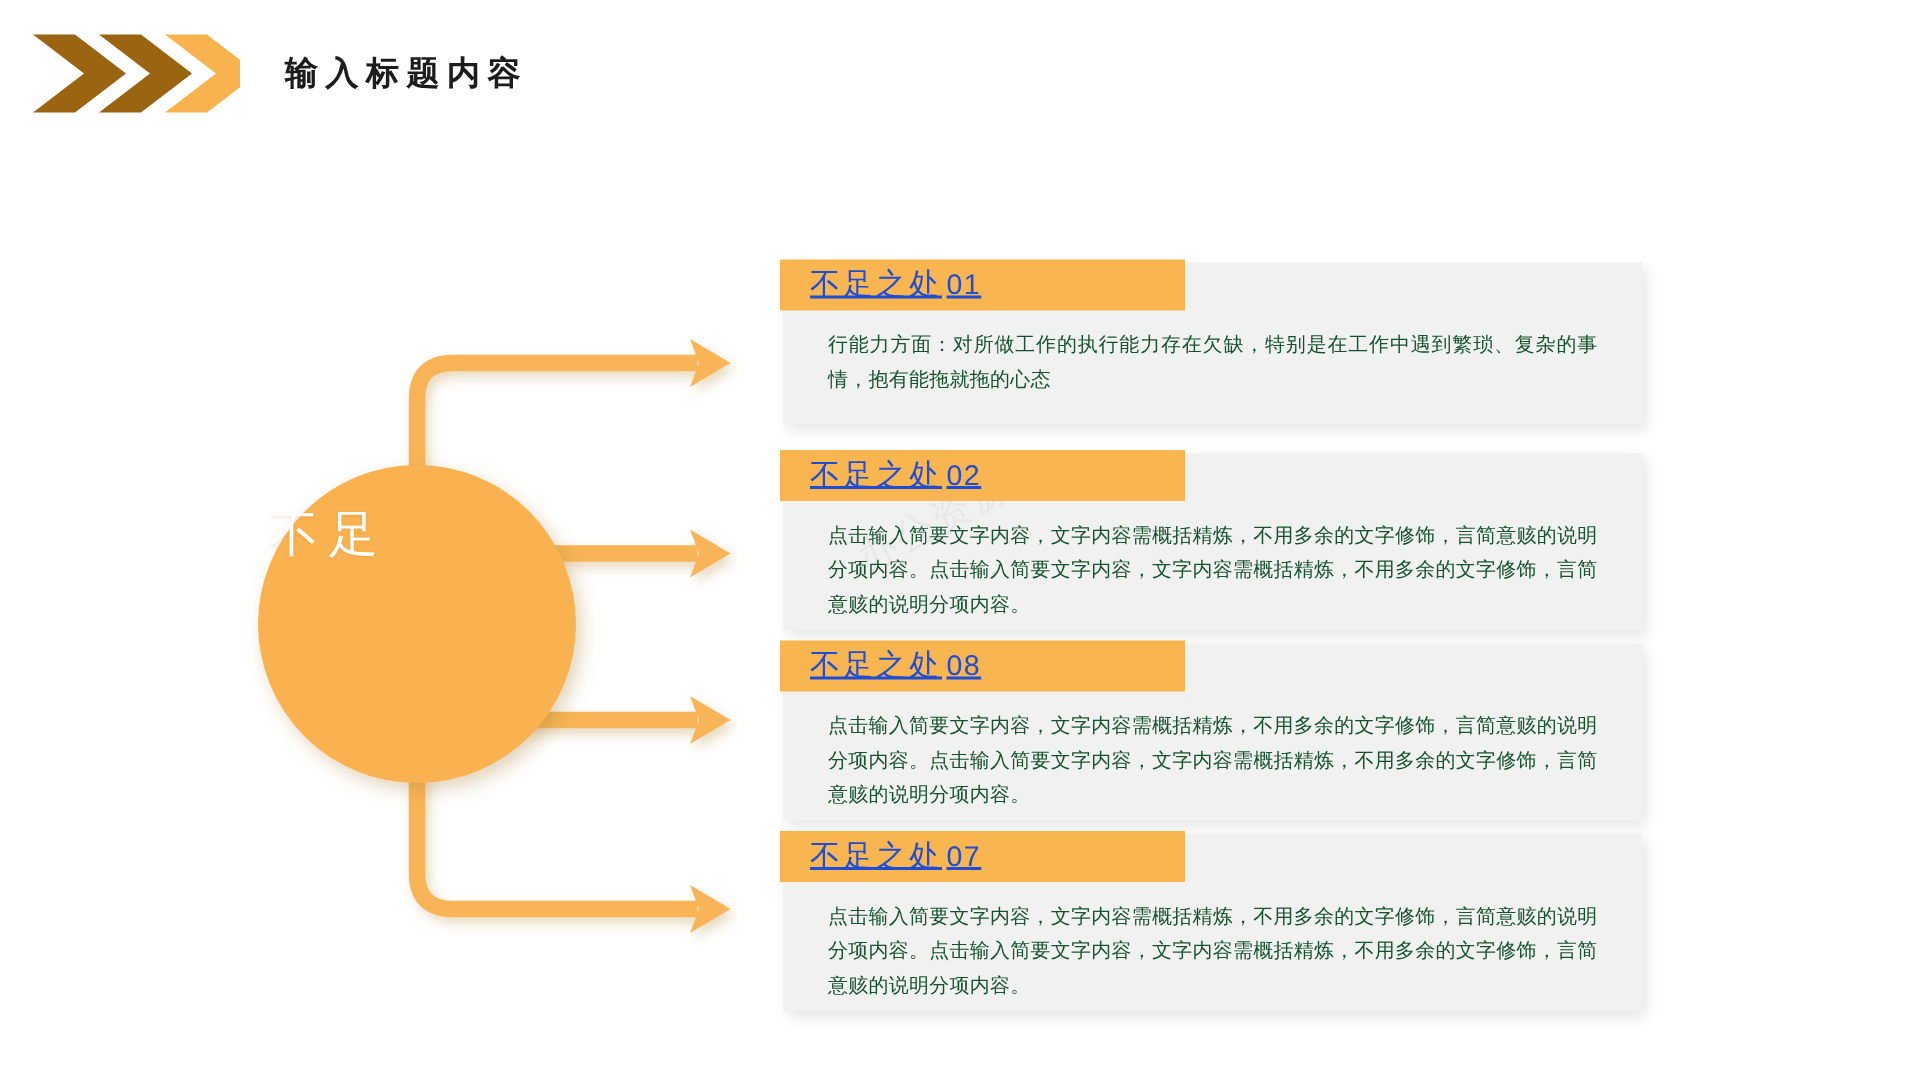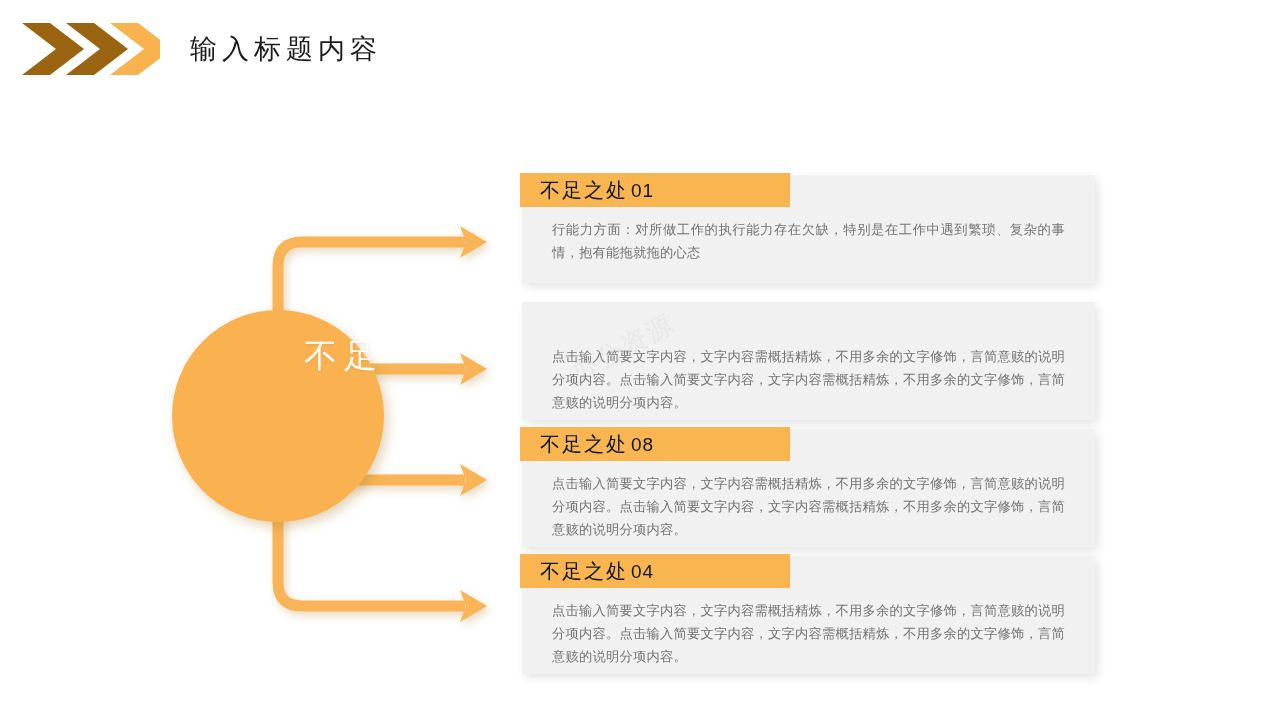--- a/index.html
+++ b/index.html
@@ -27,22 +27,22 @@
     position: absolute;
     left: 20px;
     top: 21px;
     width: 140px;
     height: 56px;
   }
   #page-title {
     position: absolute;
     left: 190px;
     top: 27px;
-    font-size: 27px;
-    font-weight: 400;
+    font-size: 22px;
+    font-weight: 700;
     color: #1c1c1c;
     letter-spacing: 5px;
     line-height: 44px;
     white-space: nowrap;
   }
 
   
   #diagram {
     position: absolute;
     left: 140px;
@@ -51,21 +51,21 @@
     height: 450px;
   }
   #diagram svg {
     display: block;
   }
   #hub-label {
     position: absolute;
     left: 32px;
     top: 148px;
     width: 212px;
-    text-align: right;
+    text-align: left;
     color: #ffffff;
     font-size: 33px;
     font-weight: 400;
     letter-spacing: 7px;
     line-height: 56px;
     pointer-events: none;
     text-shadow: 0 1px 2px rgba(180,120,20,0.22);
   }
   #hub-label .hub-line {
     display: block;
@@ -87,38 +87,39 @@
     background: #f1f1f1;
     box-shadow: 3px 4px 9px rgba(0,0,0,0.11);
   }
   .card-header {
     position: absolute;
     left: -2px;
     top: -2px;
     width: 270px;
     height: 34px;
     background: #f9b54f;
-    color: #0f172a;
+    color: #1d4ed8;
     font-size: 20px;
     line-height: 34px;
     letter-spacing: 2px;
     padding-left: 20px;
     box-sizing: border-box;
     white-space: nowrap;
+    text-decoration: underline;
   }
   .card-header .num {
     font-size: 19px;
     letter-spacing: 1px;
     margin-left: 3px;
   }
   .card-body {
     padding: 43px 30px 14px 30px;
     font-size: 13.3px;
     line-height: 23px;
-    color: #737373;
+    color: #14532d;
     letter-spacing: 0.2px;
     text-align: justify;
   }
   #card-0 { top: 10px; height: 108px; }
   #card-1 { top: 137px; height: 118px; }
   #card-2 { top: 264px; height: 118px; }
   #card-3 { top: 391px; height: 118px; }
 
   
   .card-watermark {
@@ -189,30 +190,33 @@
 
   <div class="card" id="card-0">
     <div class="card-header">
       <span>不足之处</span><span class="num">01</span>
     </div>
     <div class="card-body">行能力方面：对所做工作的执行能力存在欠缺，特别是在工作中遇到繁琐、复杂的事情，抱有能拖就拖的心态</div>
   </div>
 
   <div class="card" id="card-1">
     <div class="card-watermark">办公资源</div>
+    <div class="card-header">
+      <span>不足之处</span><span class="num">02</span>
+    </div>
     <div class="card-body">点击输入简要文字内容，文字内容需概括精炼，不用多余的文字修饰，言简意赅的说明分项内容。点击输入简要文字内容，文字内容需概括精炼，不用多余的文字修饰，言简意赅的说明分项内容。</div>
   </div>
 
   <div class="card" id="card-2">
     <div class="card-header">
       <span>不足之处</span><span class="num">08</span>
     </div>
     <div class="card-body">点击输入简要文字内容，文字内容需概括精炼，不用多余的文字修饰，言简意赅的说明分项内容。点击输入简要文字内容，文字内容需概括精炼，不用多余的文字修饰，言简意赅的说明分项内容。</div>
   </div>
 
   <div class="card" id="card-3">
     <div class="card-header">
-      <span>不足之处</span><span class="num">04</span>
+      <span>不足之处</span><span class="num">07</span>
     </div>
     <div class="card-body">点击输入简要文字内容，文字内容需概括精炼，不用多余的文字修饰，言简意赅的说明分项内容。点击输入简要文字内容，文字内容需概括精炼，不用多余的文字修饰，言简意赅的说明分项内容。</div>
   </div>
 
 </div>
 
 </body></html>

